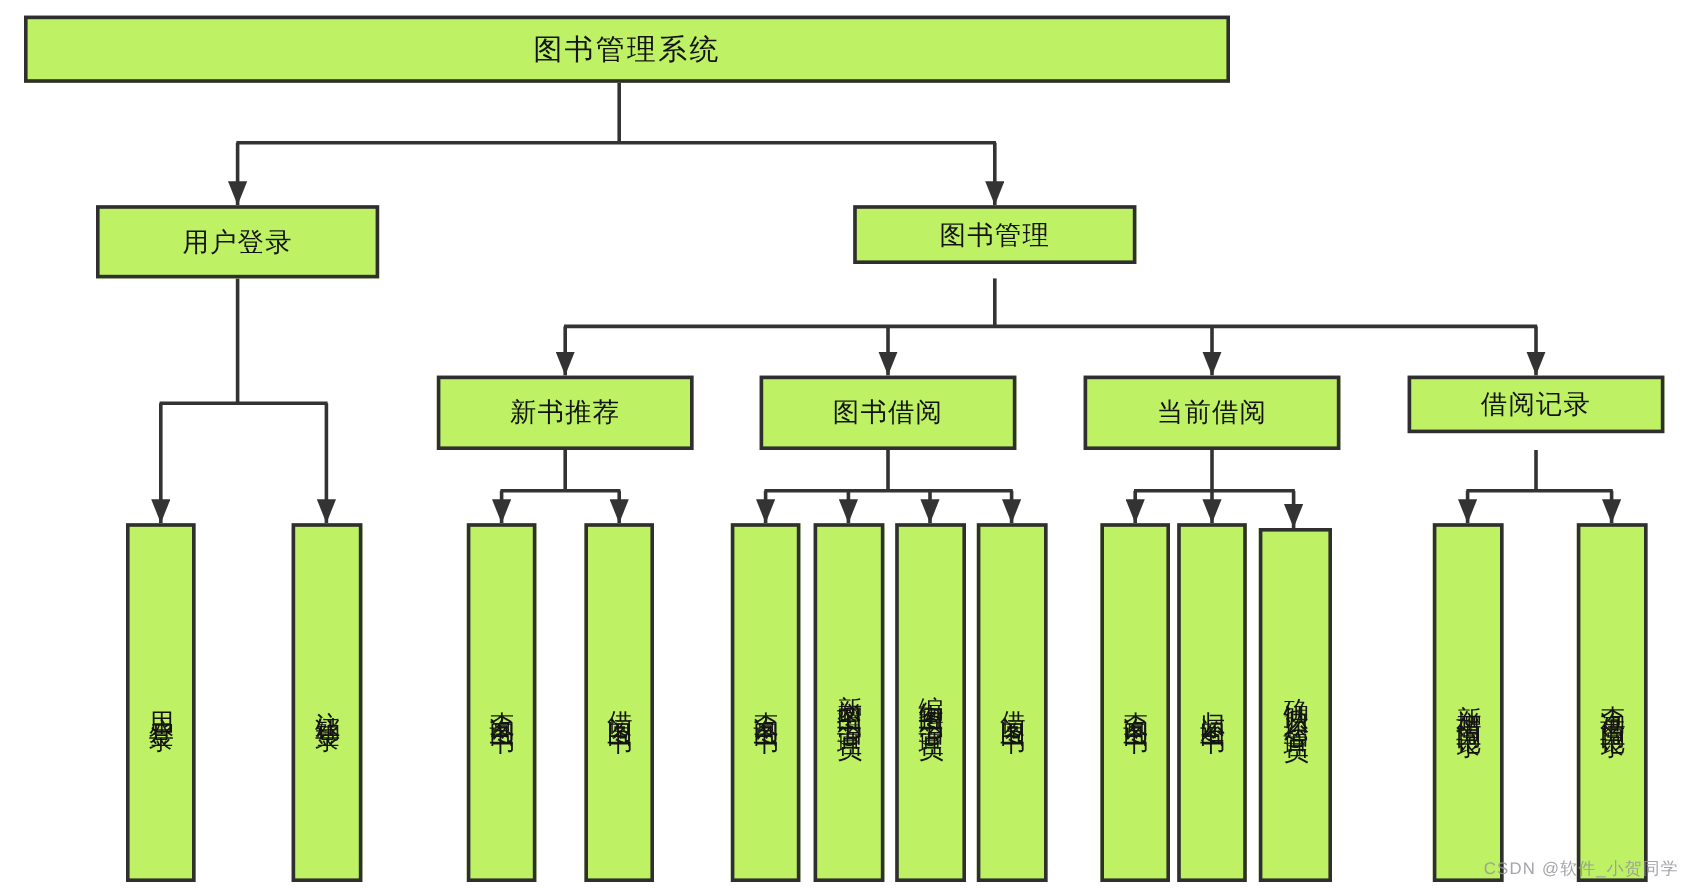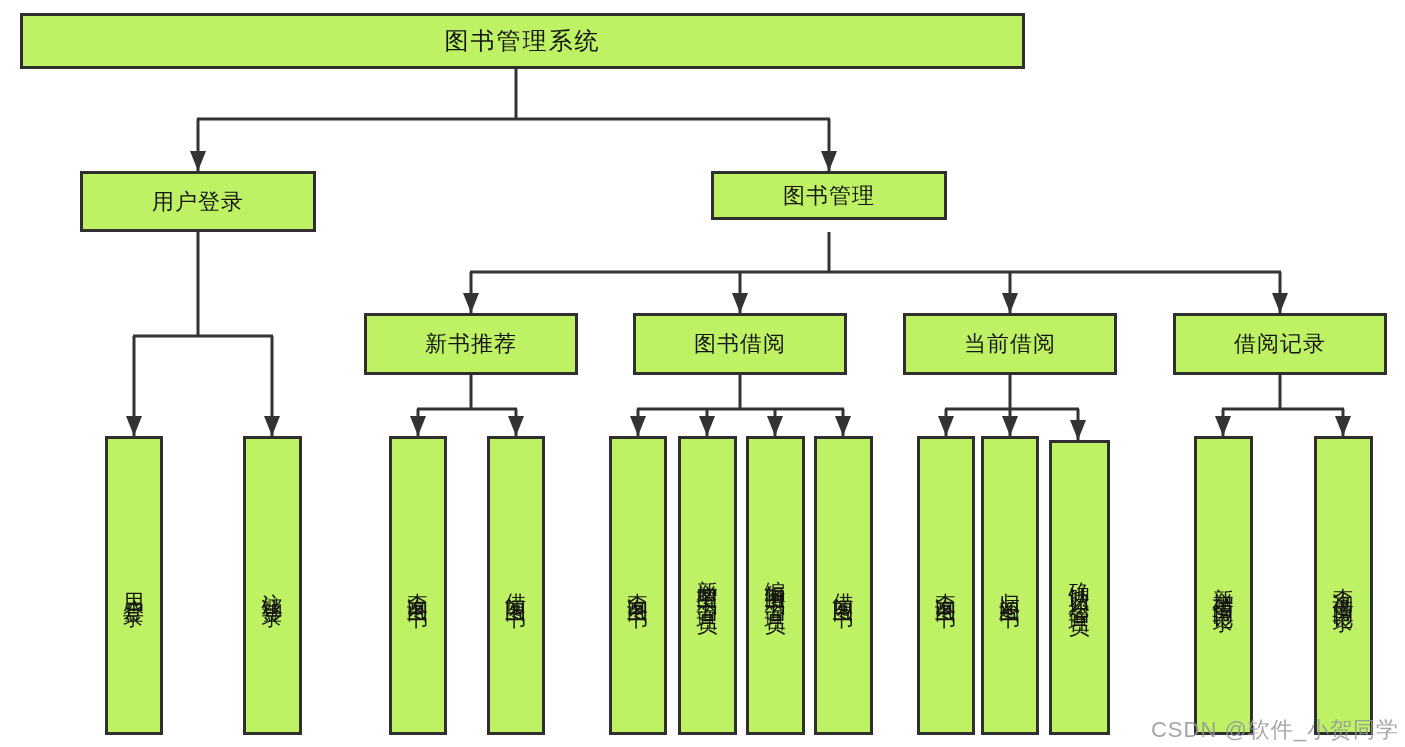--- a/index.html
+++ b/index.html
@@ -25,21 +25,21 @@
     writing-mode:vertical-rl;
     text-orientation:mixed;
     font-size:21px;
     letter-spacing:5px;
     line-height:1;
     padding:6px 0;
   }
   .watermark{
     position:absolute;
     right:6px;top:715px;
-    font-size:22px;
+    font-size:14px;
     color:rgba(148,148,155,0.85);
     letter-spacing:1px;
     z-index:3;
     white-space:nowrap;
   }
 </style>
 </head>
 <body>
 
 <div class="canvas">
@@ -107,21 +107,21 @@
 
   <div class="node node-h" style="left:633px;top:313px;width:214px;height:62px">
     <span>图书借阅</span>
   </div>
   <div class="node node-h" style="left:364px;top:313px;width:214px;height:62px">
     <span>新书推荐</span>
   </div>
   <div class="node node-h" style="left:903px;top:313px;width:214px;height:62px">
     <span>当前借阅</span>
   </div>
-  <div class="node node-h" style="left:1173px;top:313px;width:214px;height:62px">
+  <div class="node node-h" style="left:1173px;top:313px;width:214px;height:48px">
     <span>借阅记录</span>
   </div>
 
   <div class="node node-v" style="left:105px;top:436px;width:58px;height:299px">
     <span>用户登录</span>
   </div>
   <div class="node node-v" style="left:243px;top:436px;width:59px;height:299px">
     <span>注销登录</span>
   </div>
 

